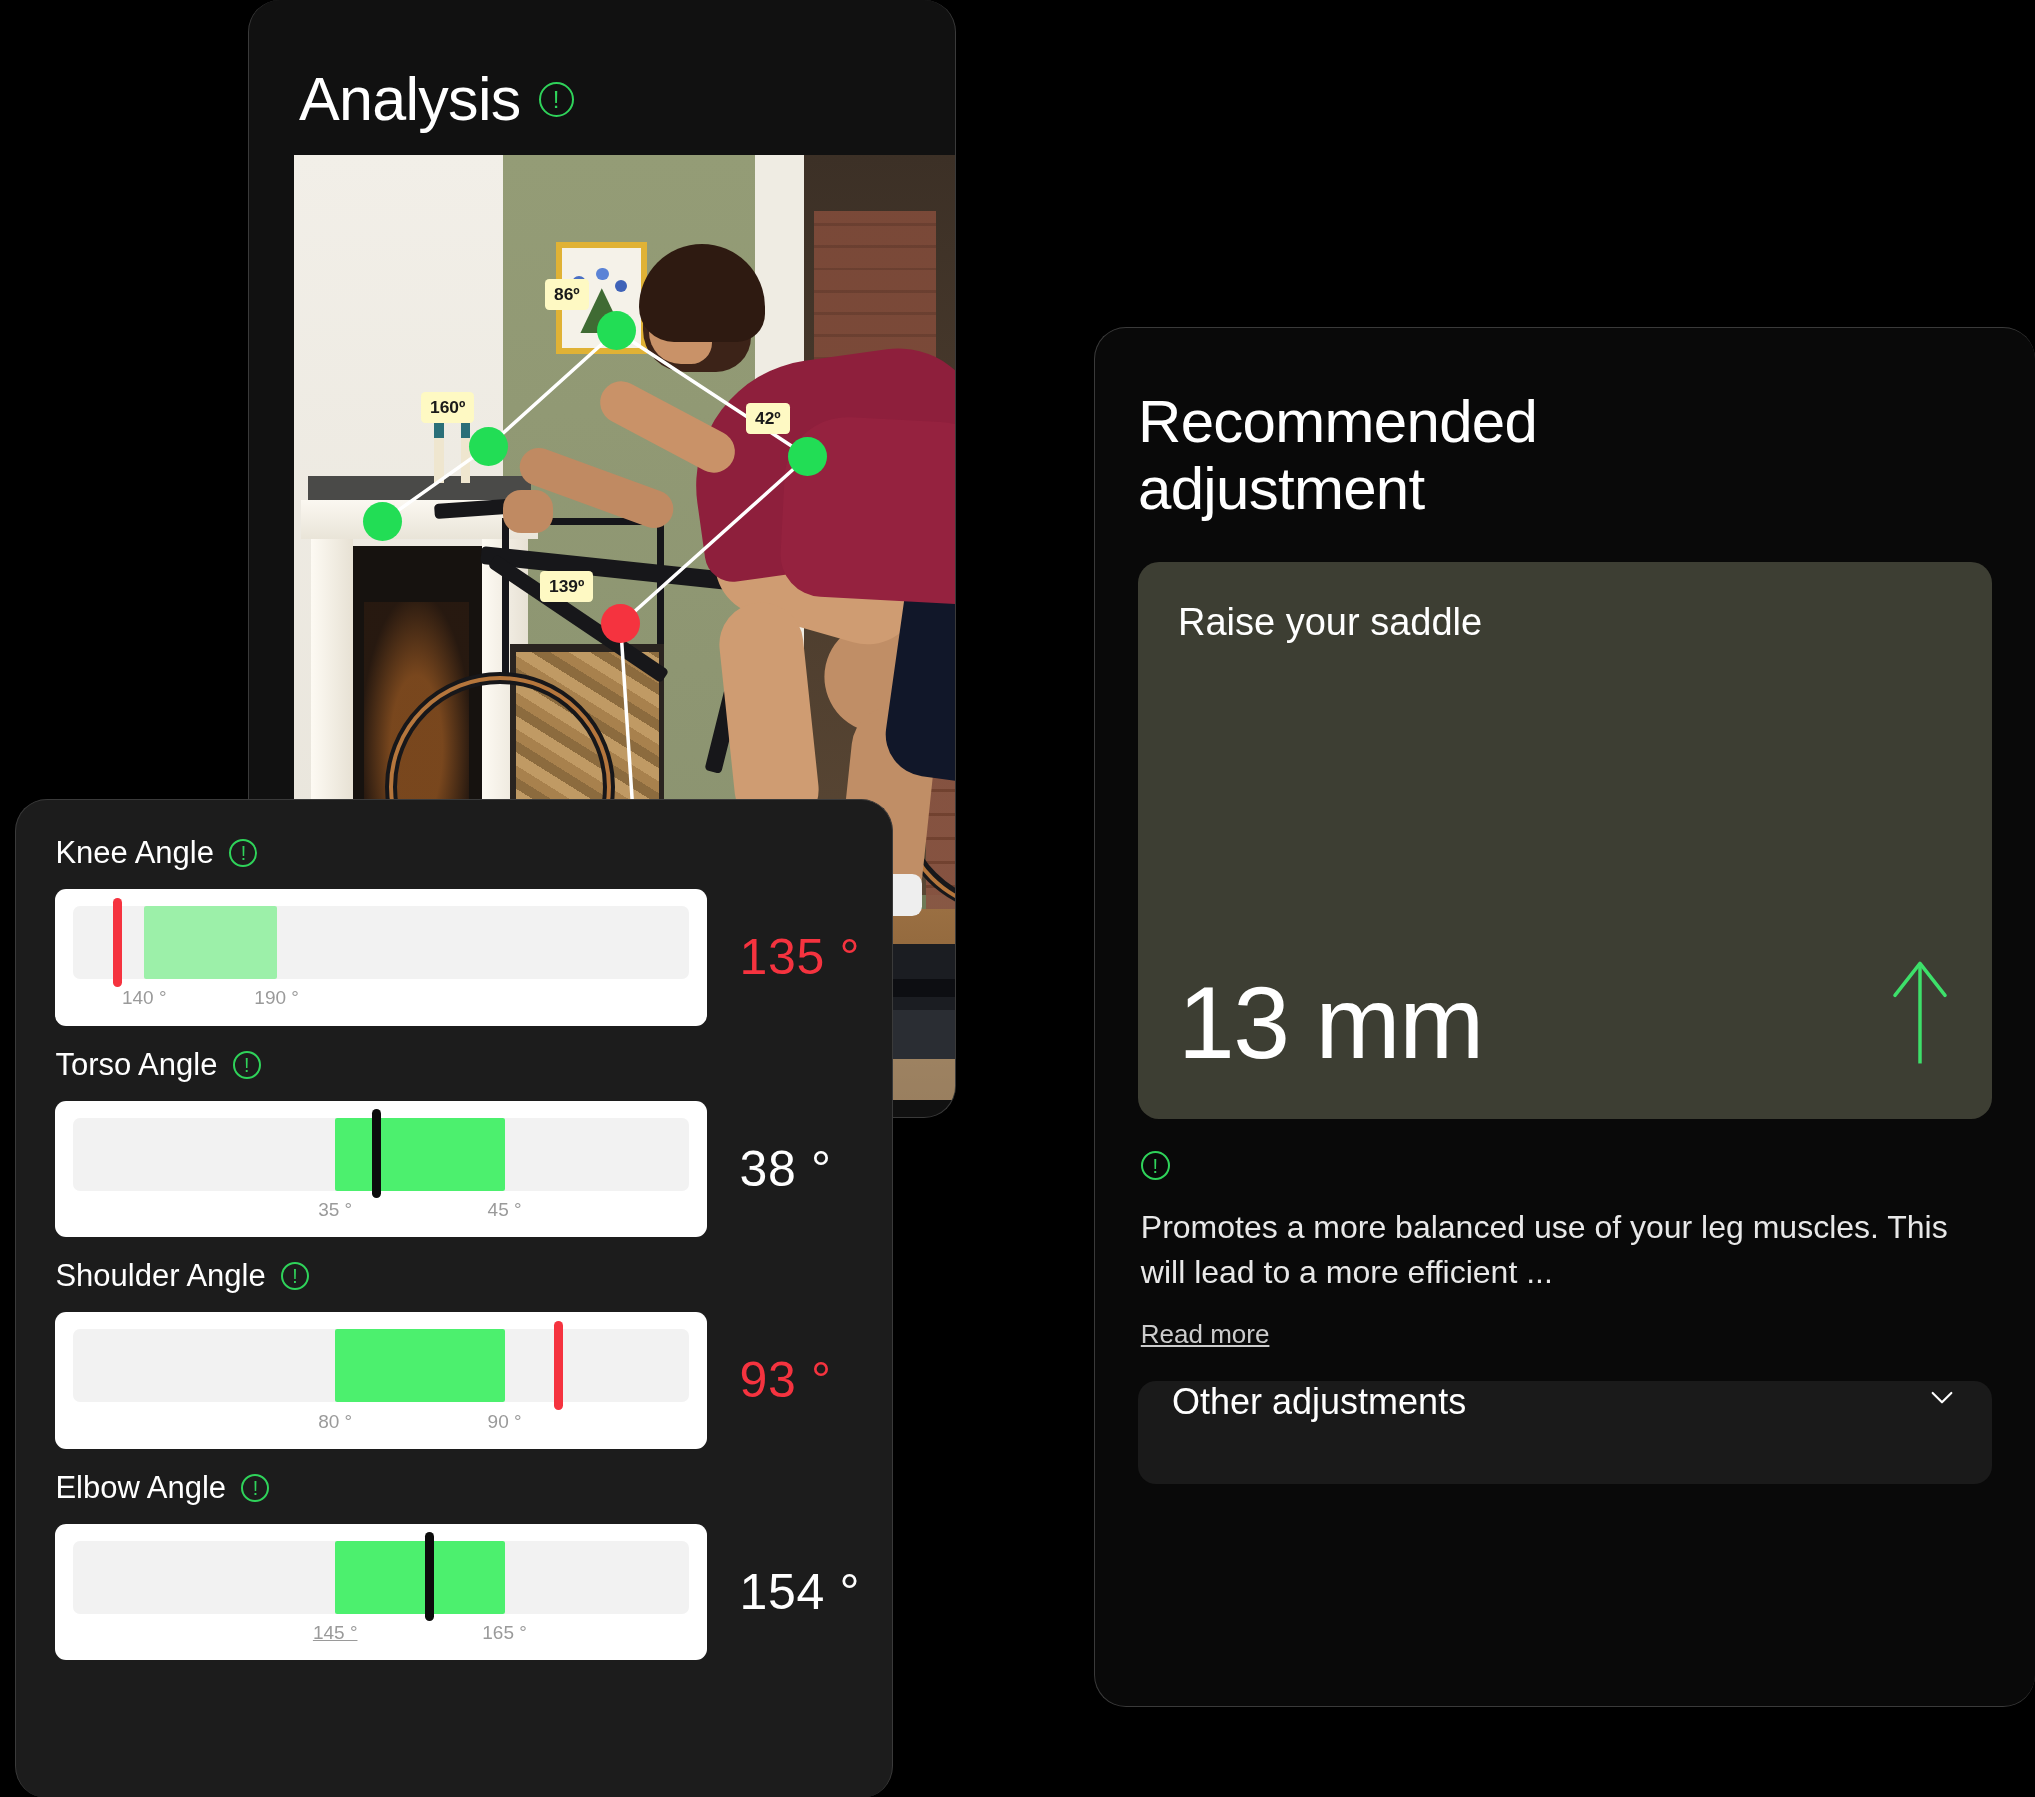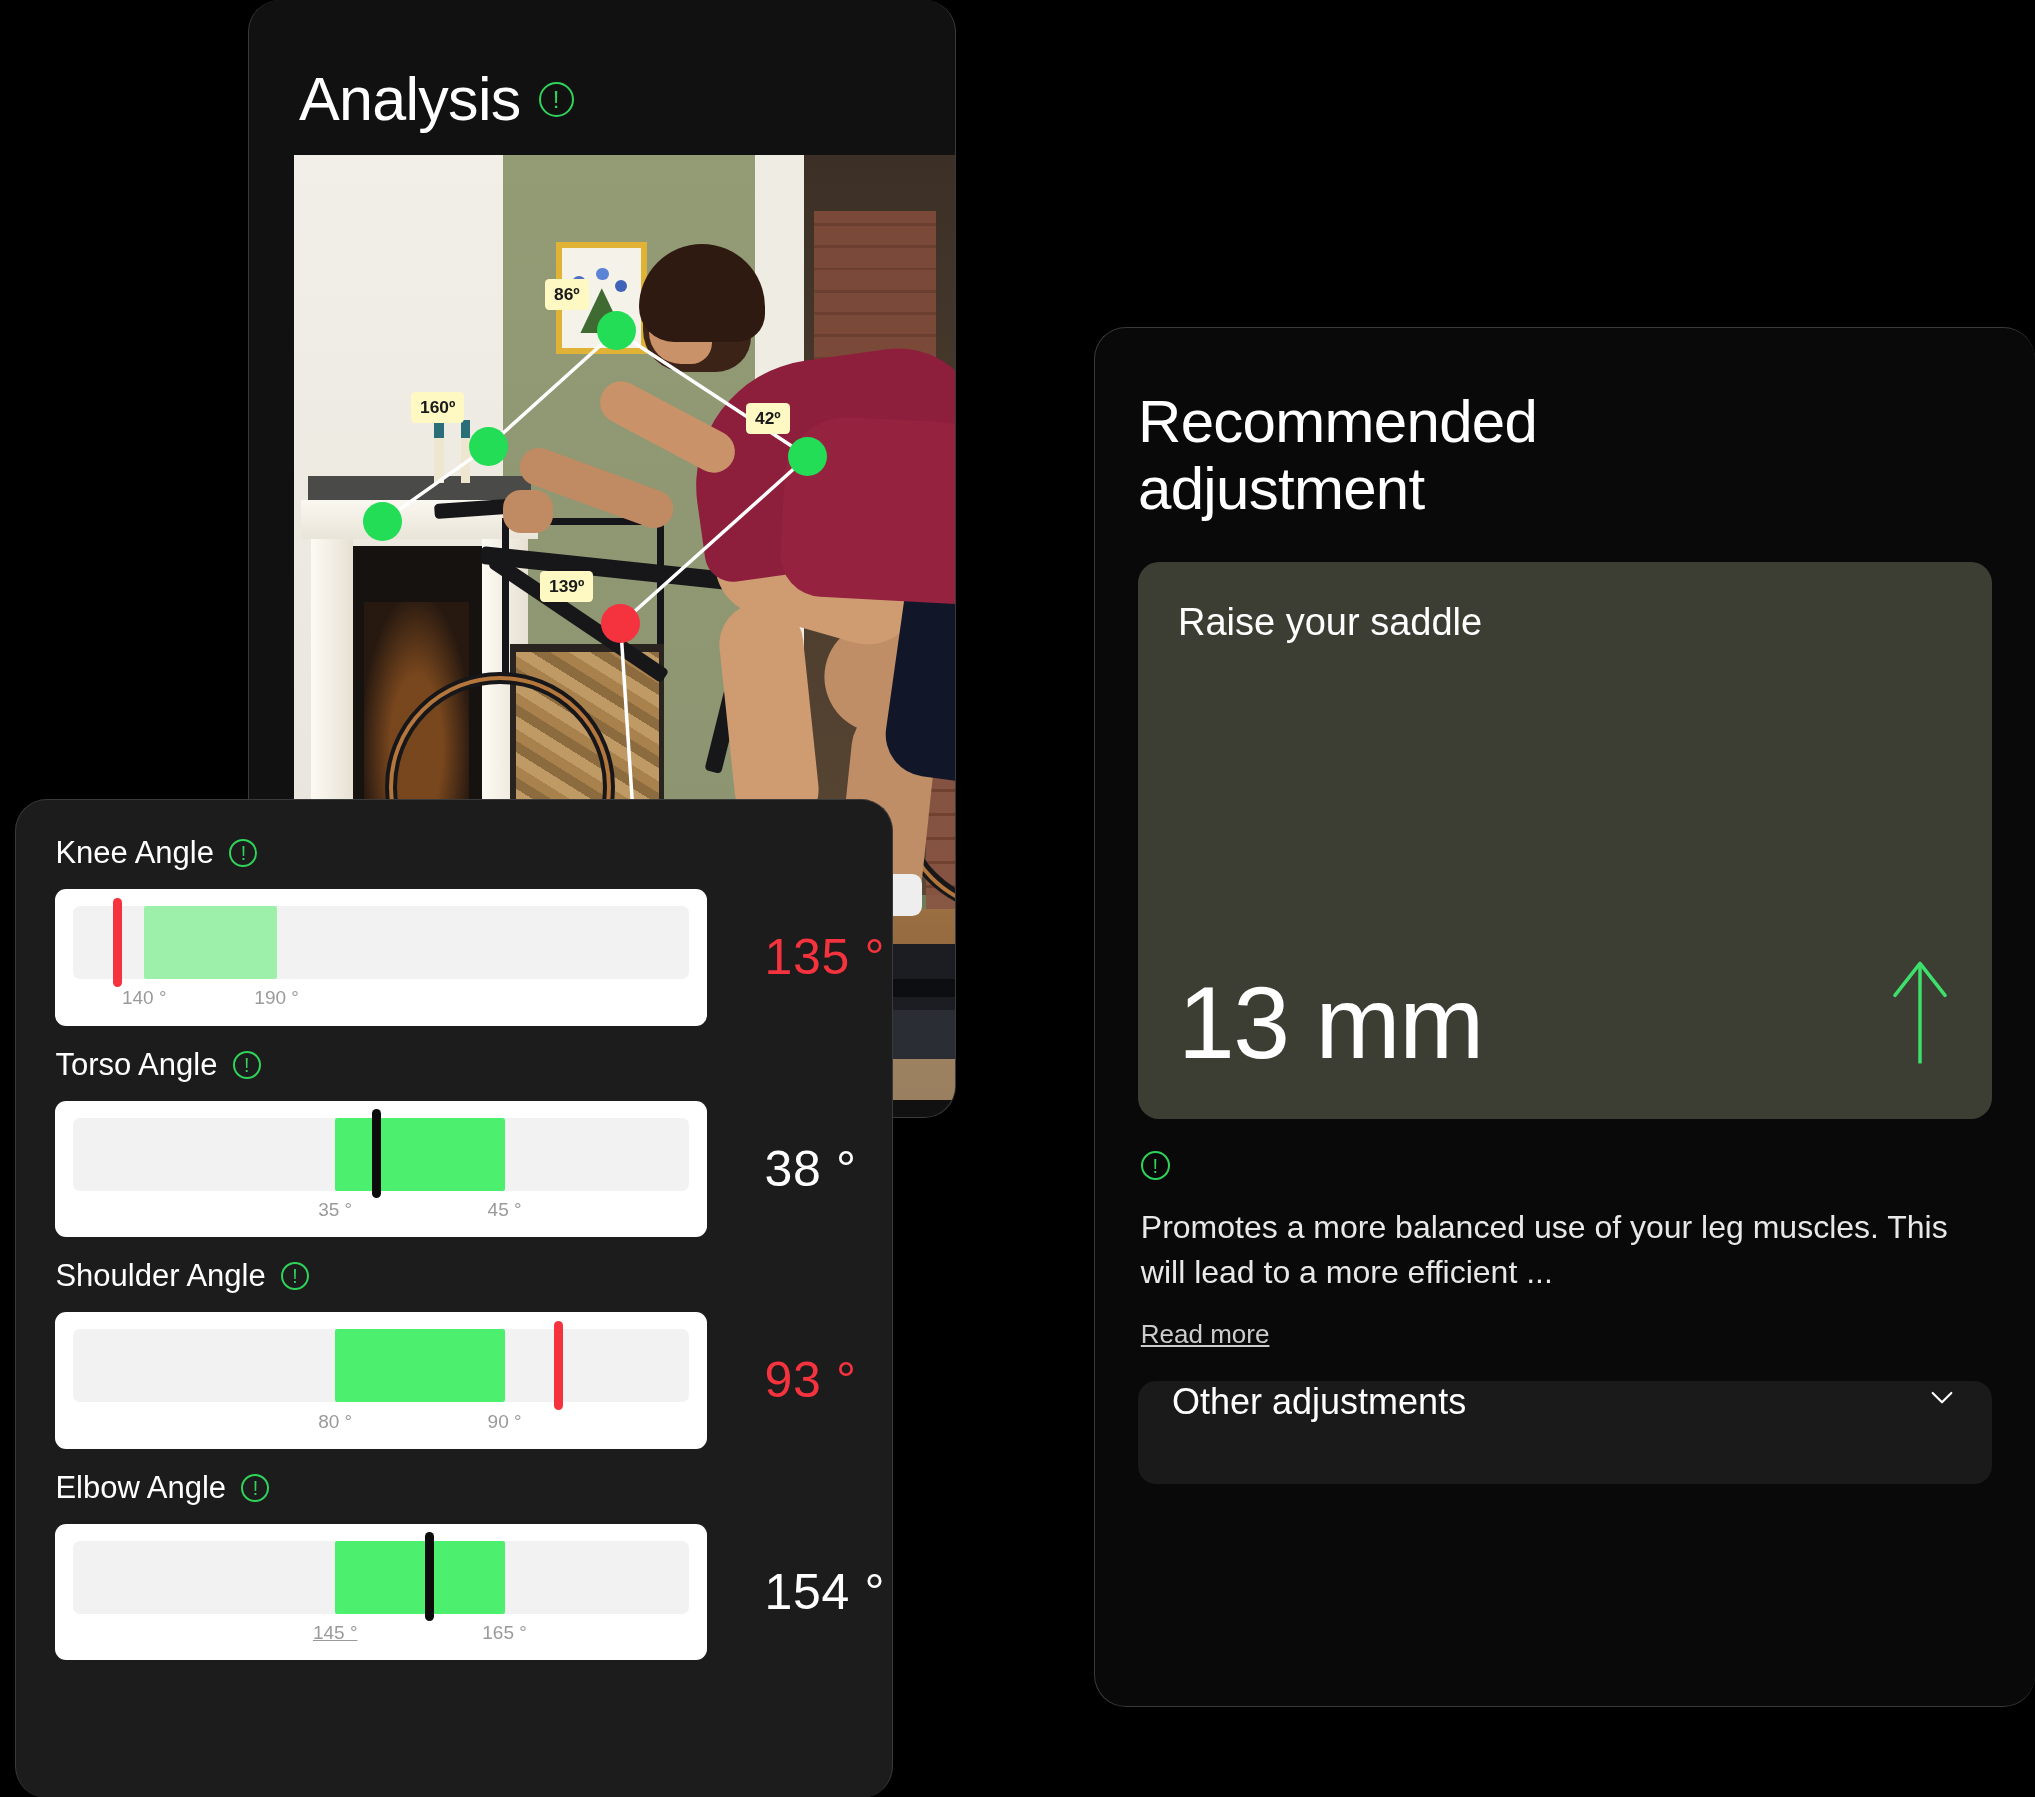--- a/index.html
+++ b/index.html
@@ -228,21 +228,20 @@
     font-size: 19px;
     color: #9a9a9a;
     transform: translateX(-50%);
     white-space: nowrap;
   }
   .metric-value {
     font-size: 50px;
     font-weight: 400;
     white-space: nowrap;
     letter-spacing: 0.7px;
-    margin-left: 25px;
   }
   .metric-value.ok  { color: #ffffff; }
   .metric-value.bad { color: #f5333f; }
 
   
   #reco-panel {
     position: absolute;
     left: 1094px; top: 327px;
     width: 941px; height: 1380px;
     background: #090909;
@@ -400,21 +399,21 @@
       <div class="rd hair"></div>
 
       <svg id="skeleton" viewBox="0 0 1244 1354">
         <polyline points="127,525 279,417 462,252 736,432 468,672 487,960" fill="none" stroke="#ffffff" stroke-width="5" stroke-linejoin="round"></polyline>
       </svg>
 
       <div id="pose-overlay">
           <div class="joint green" style="left: 303px; top: 156px; width: 39px; height: 39px;"></div>
           <div class="angle-badge" style="left: 251px; top: 124px;">86º</div>
           <div class="joint green" style="left: 175px; top: 272px; width: 39px; height: 39px;"></div>
-          <div class="angle-badge" style="left: 117px; top: 237px;">160º</div>
+          <div class="angle-badge" style="left: 127px; top: 237px;">160º</div>
           <div class="joint green" style="left: 69px; top: 347px; width: 39px; height: 39px;"></div>
           <div class="joint green" style="left: 494px; top: 282px; width: 39px; height: 39px;"></div>
           <div class="angle-badge" style="left: 452px; top: 248px;">42º</div>
           <div class="joint red" style="left: 307px; top: 449px; width: 39px; height: 39px;"></div>
           <div class="angle-badge" style="left: 246px; top: 416px; text-align: center;">139º</div>
         </div>
     </div>
   </section>
 
   <section id="metrics-panel">

